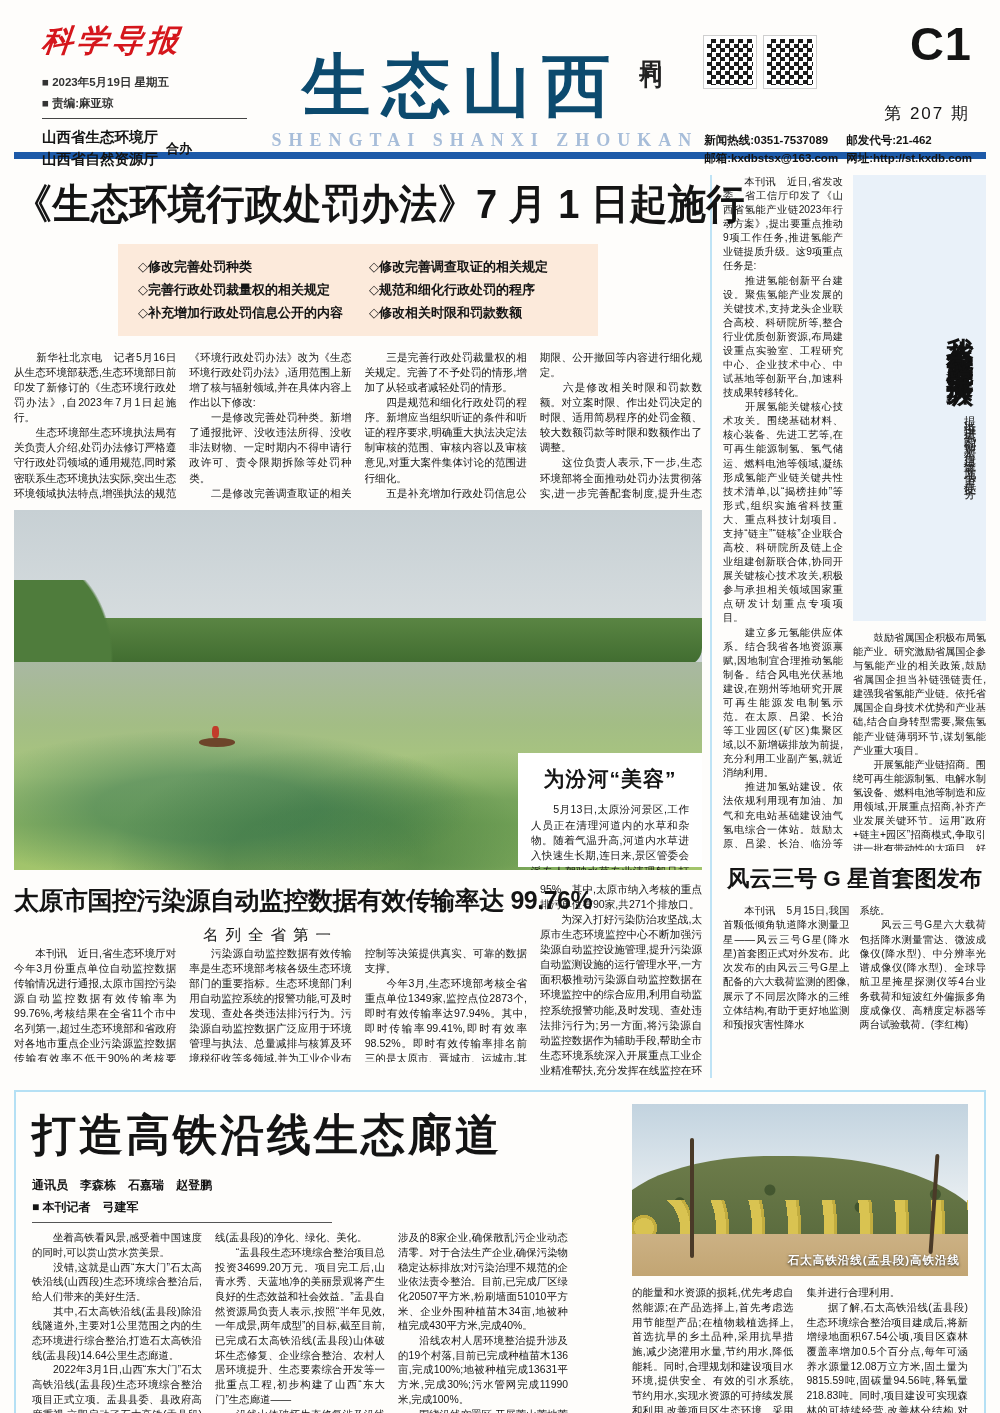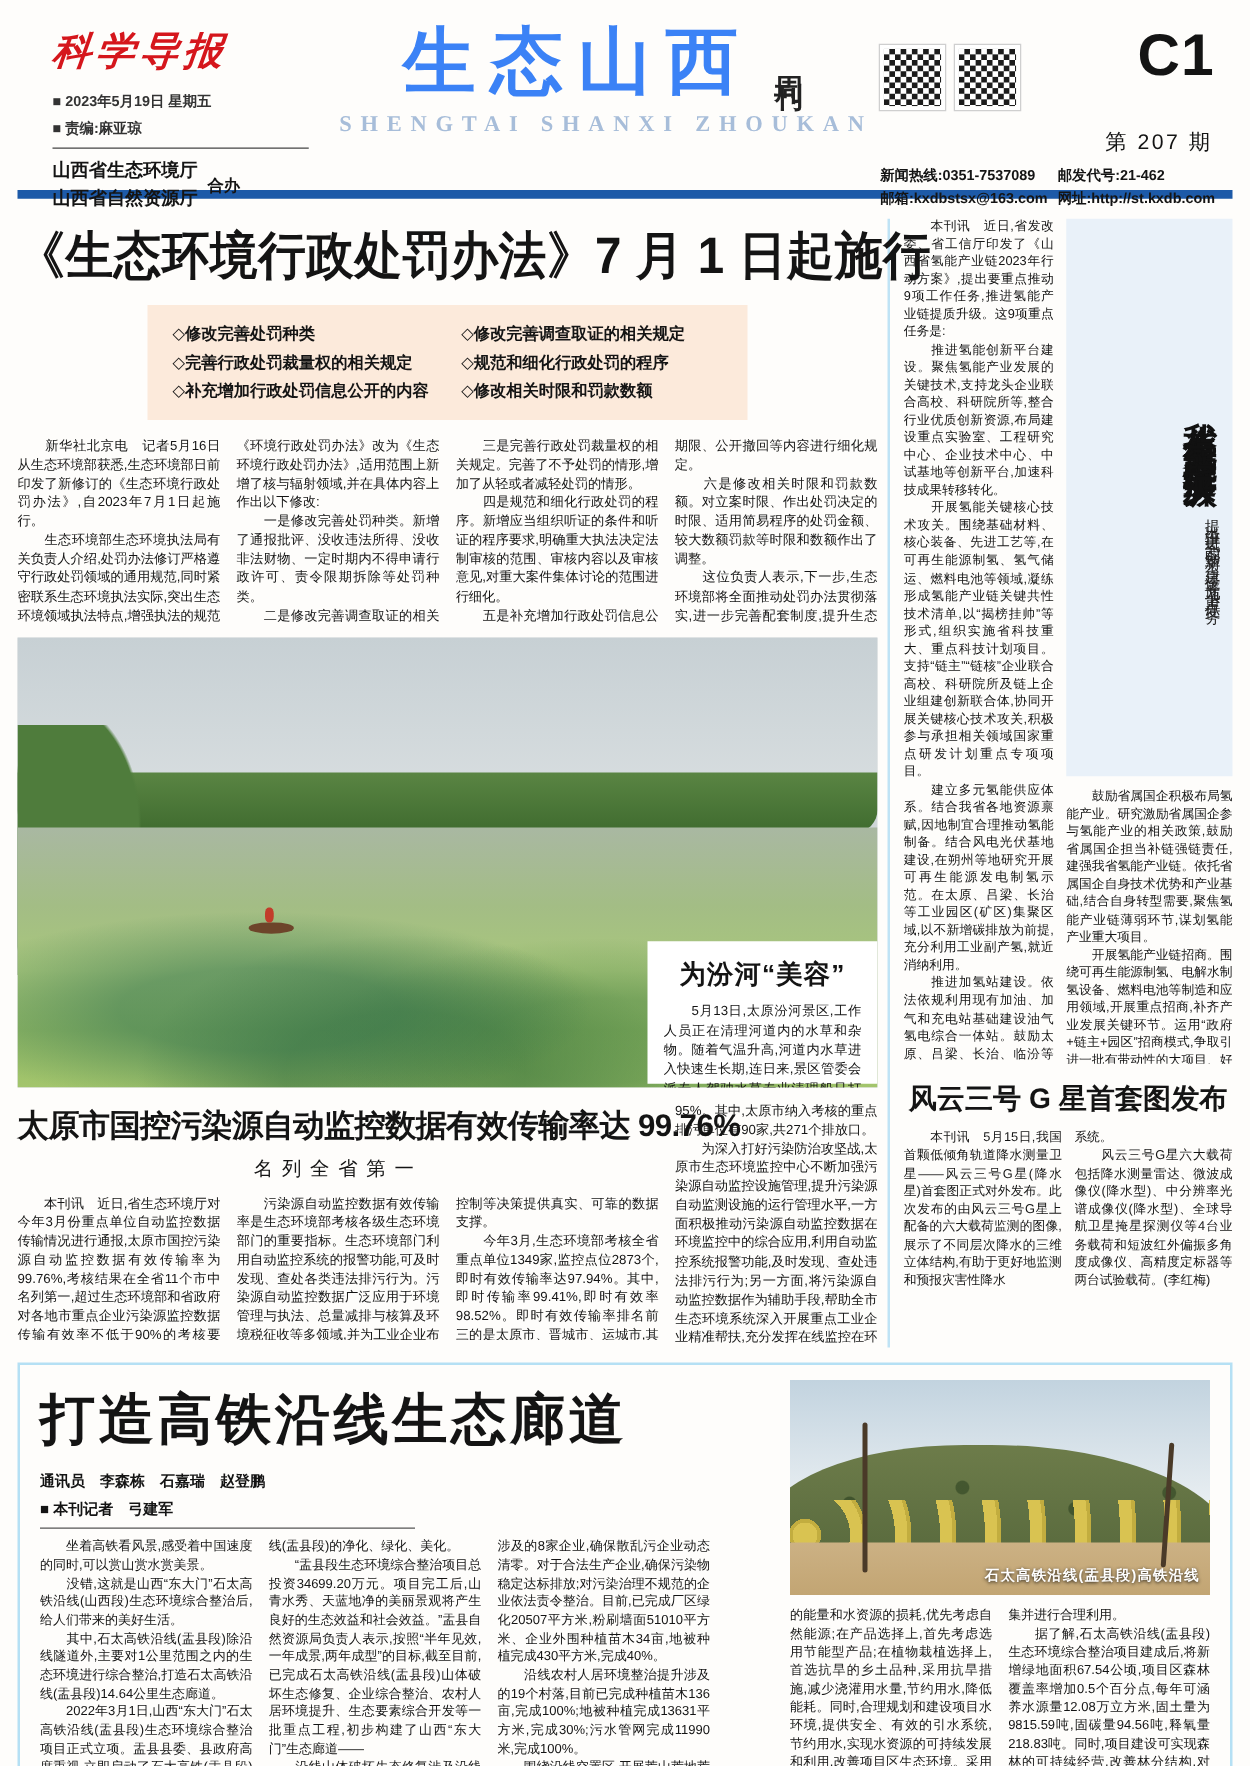--- a/index.html
+++ b/index.html
@@ -11,21 +11,21 @@
   .masthead { display:flex; padding:20px 28px 6px 42px; height:152px; }
   .mh-left { width:238px; }
   .logo { color:#d5161c; font-size:31px; font-weight:900; font-style:italic; letter-spacing:4px; transform:skewX(-6deg); font-family:"Liberation Serif",serif; }
   .mh-meta { font-size:11.5px; color:#333; margin-top:10px; line-height:1.8; font-weight:bold; }
   .mh-rule { border-bottom:1.5px solid #444; width:205px; margin:5px 0 8px; }
   .mh-orgs { display:flex; align-items:center; gap:8px; }
   .mh-org-names { font-size:14.5px; font-weight:bold; line-height:1.5; }
   .mh-coop { font-size:13px; font-weight:bold; }
   .mh-center { flex:1; text-align:center; position:relative; }
   .title-row { display:flex; justify-content:center; align-items:flex-start; gap:14px; }
-  .paper-title { font-size:58px; line-height:1.05; font-weight:900; color:#3b82f6; letter-spacing:12px; font-family:"Liberation Serif",serif; white-space:nowrap; }
+  .paper-title { font-size:68px; line-height:1.05; font-weight:900; color:#0c4a6e; letter-spacing:12px; font-family:"Liberation Serif",serif; white-space:nowrap;margin-top:31px; }
   .weekly { writing-mode:vertical-rl; font-size:23px; font-weight:bold; letter-spacing:6px; margin-top:22px; color:#222; }
   .paper-sub { margin-top:8px; font-size:18px; letter-spacing:7px; color:#a7bdd9; font-weight:bold; font-family:"Liberation Serif",serif; white-space:nowrap; }
   .mh-right { width:282px; padding-left:6px; }
   .mh-right-top { display:flex; align-items:flex-start; gap:8px; }
   .qr { width:52px; height:52px; margin-top:16px; background-image:repeating-conic-gradient(#1c1c1c 0% 25%, #ffffff 25% 50%); background-size:9px 9px; border:3px solid #fff; outline:1px solid #cfcfcf; }
   .page-code { margin-left:auto; font-size:47px; font-weight:bold; line-height:1; letter-spacing:1px; }
   .issue { text-align:right; font-size:17px; margin:14px 2px 8px 0; letter-spacing:2px; }
   .contacts { display:grid; grid-template-columns:1.1fr 1fr; gap:3px 8px; font-size:11.5px; font-weight:bold; white-space:nowrap; }
   .blue-bar { height:7px; background:#1d5aa8; margin:0 14px; }
 
@@ -57,21 +57,21 @@
   .p1-boat { position:absolute; left:185px; top:228px; width:36px; height:9px; background:#6d452a; border-radius:45% 45% 50% 50%; }
   .p1-boatman { position:absolute; left:198px; top:216px; width:7px; height:12px; background:#c23c2a; border-radius:40%; }
   .p1-caption { position:absolute; right:0; bottom:3px; width:184px; height:114px; background:#fff; padding:12px 13px 8px; }
   .p1-cap-title { font-size:21px; font-weight:900; text-align:center; margin-bottom:9px; letter-spacing:1px; white-space:nowrap; }
   .p1-cap-body { font-size:10.6px; line-height:1.45; text-align:justify; }
 
   
   .a2 { display:flex; gap:13px; }
   .a2-left { width:513px; }
   .a2-headline { font-size:25px; font-weight:900; white-space:nowrap; margin:2px 0 8px; letter-spacing:-0.5px; }
-  .a2-sub { text-align:center; font-size:15.5px; letter-spacing:7px; margin-bottom:10px; }
+  .a2-sub { text-align:center; font-size:15.5px; letter-spacing:7px; }
   .a2-cols { font-size:10.6px; line-height:1.42; height:116px; }
   .a2-col4 { flex:1; font-size:10.6px; line-height:1.42; white-space:pre-line; text-align:justify; height:196px; overflow:hidden; }
 
   
   .a3 { display:flex; gap:10px; height:676px; }
   .a3-col1 { width:120px; font-size:10.2px; line-height:1.38; text-align:justify; white-space:pre-line; overflow:hidden; }
   .a3-col2 { flex:1; display:flex; flex-direction:column; }
   .a3-head { background:#e9f1f9; height:446px; writing-mode:vertical-rl; display:flex; justify-content:center; padding:14px 8px; gap:10px; }
   .a3-title { font-size:27px; font-weight:900; letter-spacing:3px; color:#111; }
   .a3-subtitle { font-size:12.5px; letter-spacing:4px; color:#222; margin-top:34px; }

